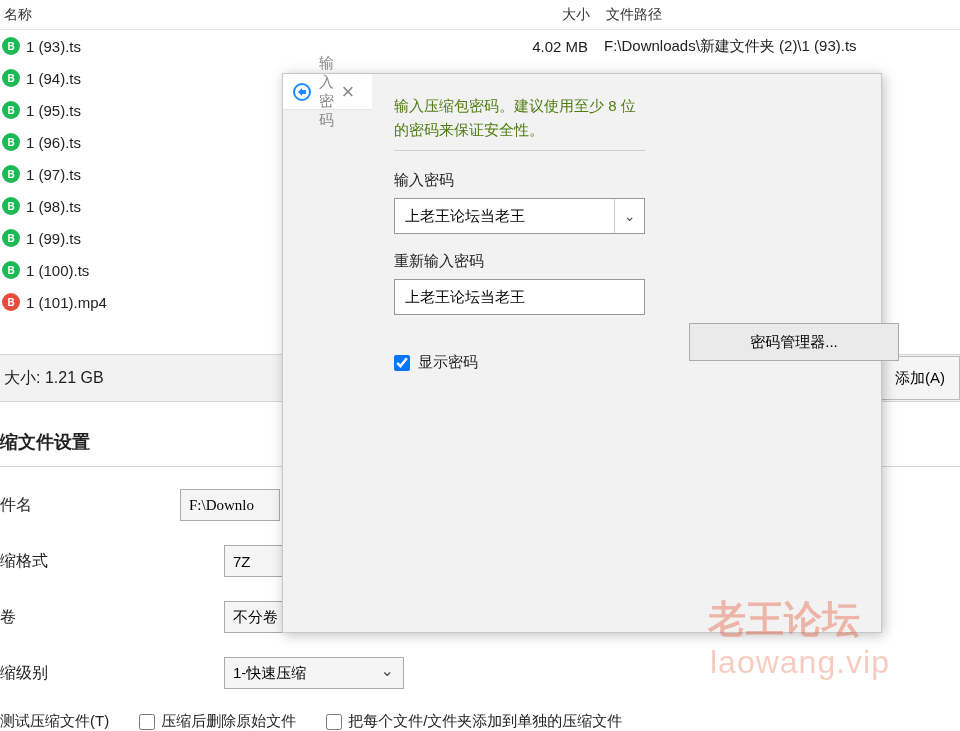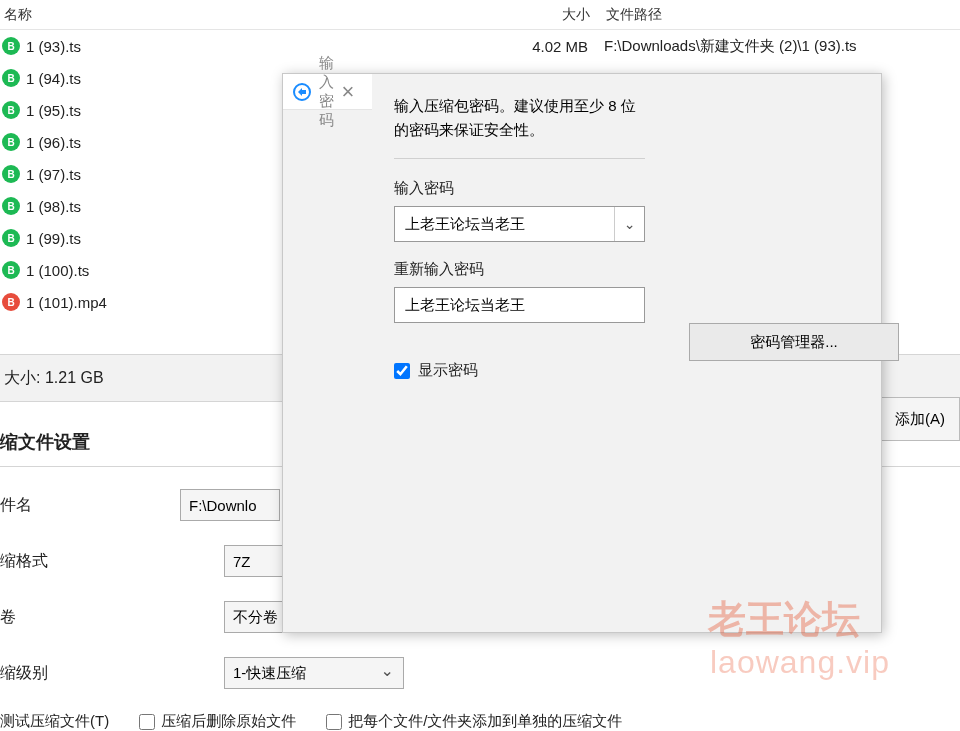--- a/index.html
+++ b/index.html
@@ -68,21 +68,20 @@
       right: 0;
       top: 356px;
       height: 44px;
       padding: 0 14px;
       border: 1px solid #bbb;
       background: #f5f5f5;
       font-size: 15px;
       display: flex;
       align-items: center;
       cursor: pointer;
-      margin-top: 41px;
     }
     
     .settings-section {
       position: absolute;
       top: 420px;
       left: 0; right: 0;
       padding: 10px 0;
     }
     .settings-title {
       font-size: 18px;
@@ -182,22 +181,22 @@
       cursor: pointer;
     }
     .dialog-body {
       padding: 20px 22px;
       flex: 1;
       display: flex;
       flex-direction: column;
     }
     .dialog-prompt {
       font-size: 15px;
-      color: #000000;
-      margin-bottom: 16px;
+      color: #4d7c0f;
+      margin-bottom: 8px;
       line-height: 1.6;
     }
     .dialog-hr {
       border: none;
       border-top: 1px solid #d0d0d0;
       margin-bottom: 20px;
     }
     .field-group { margin-bottom: 18px; }
     .field-label { font-size: 15px; margin-bottom: 8px; display: block; }
     .pw-combo {
@@ -350,21 +349,21 @@
 </div>
 <button class="add-btn">
   <span>添加(A)</span>
 </button>
 
 <div class="settings-section">
   <div class="settings-title">缩文件设置</div>
 
   <div class="form-row">
     <div class="form-label">件名</div>
-    <input class="form-input" style="width: 100px;" value="F:\Downlo">
+    <input class="form-input" style="width: 100px; font-family: Liberation Serif, serif;" value="F:\Downlo">
   </div>
 
   <div class="form-row">
     <div class="form-label">缩格式</div>
     <span class="select-wrap">
       <input class="form-select" style="width: 100px;" value="7Z">
     </span>
   </div>
 
   <div class="form-row">

